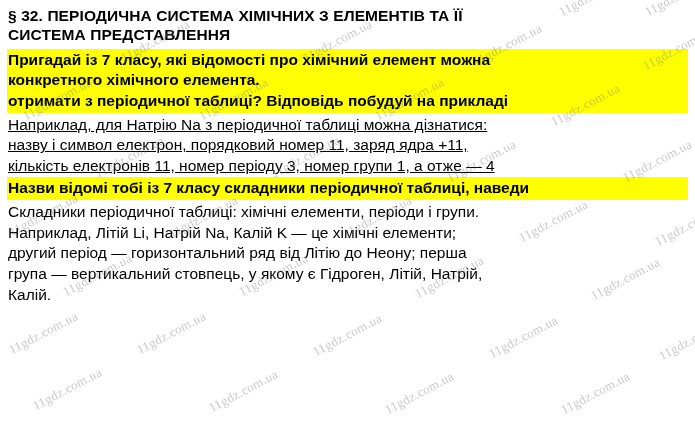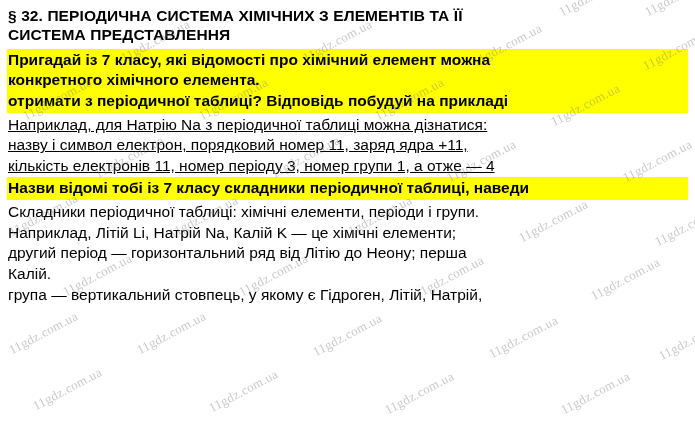--- a/index.html
+++ b/index.html
@@ -109,22 +109,22 @@
     </div>
 
     <div class="para hl" style="margin-bottom:3px;border-radius:8px;">
       <span class="ln">Назви відомі тобі із 7 класу складники періодичної таблиці, наведи</span>
     </div>
 
     <div class="para plain">
       <span class="ln">Складники періодичної таблиці: хімічні елементи, періоди і групи.</span>
       <span class="ln">Наприклад, Літій Li, Натрій Na, Калій K — це хімічні елементи;</span>
       <span class="ln">другий період — горизонтальний ряд від Літію до Неону; перша</span>
+      <span class="ln">група — вертикальний стовпець, у якому є Гідроген, Літій, Натрій,</span>
       <span class="ln">Калій.</span>
-      <span class="ln">група — вертикальний стовпець, у якому є Гідроген, Літій, Натрій,</span>
     </div>
 
   </div>
 
   <div id="watermarks">
       <div class="wm" style="left: 556px; top: 6px;">11gdz.com.ua</div>
       <div class="wm" style="left: 642px; top: 6px;">11gdz.com.ua</div>
       <div class="wm" style="left: 118px; top: 52px;">11gdz.com.ua</div>
       <div class="wm" style="left: 300px; top: 52px;">11gdz.com.ua</div>
       <div class="wm" style="left: 470px; top: 56px;">11gdz.com.ua</div>

